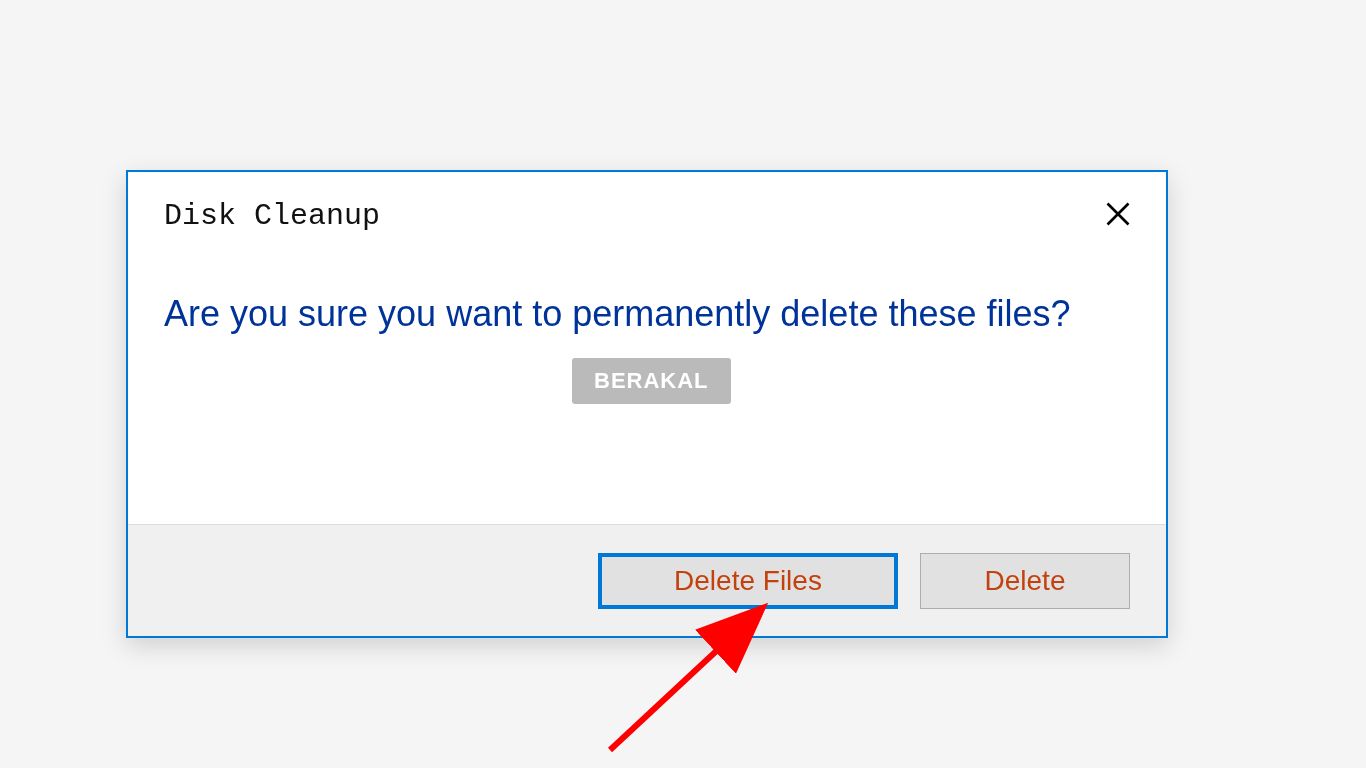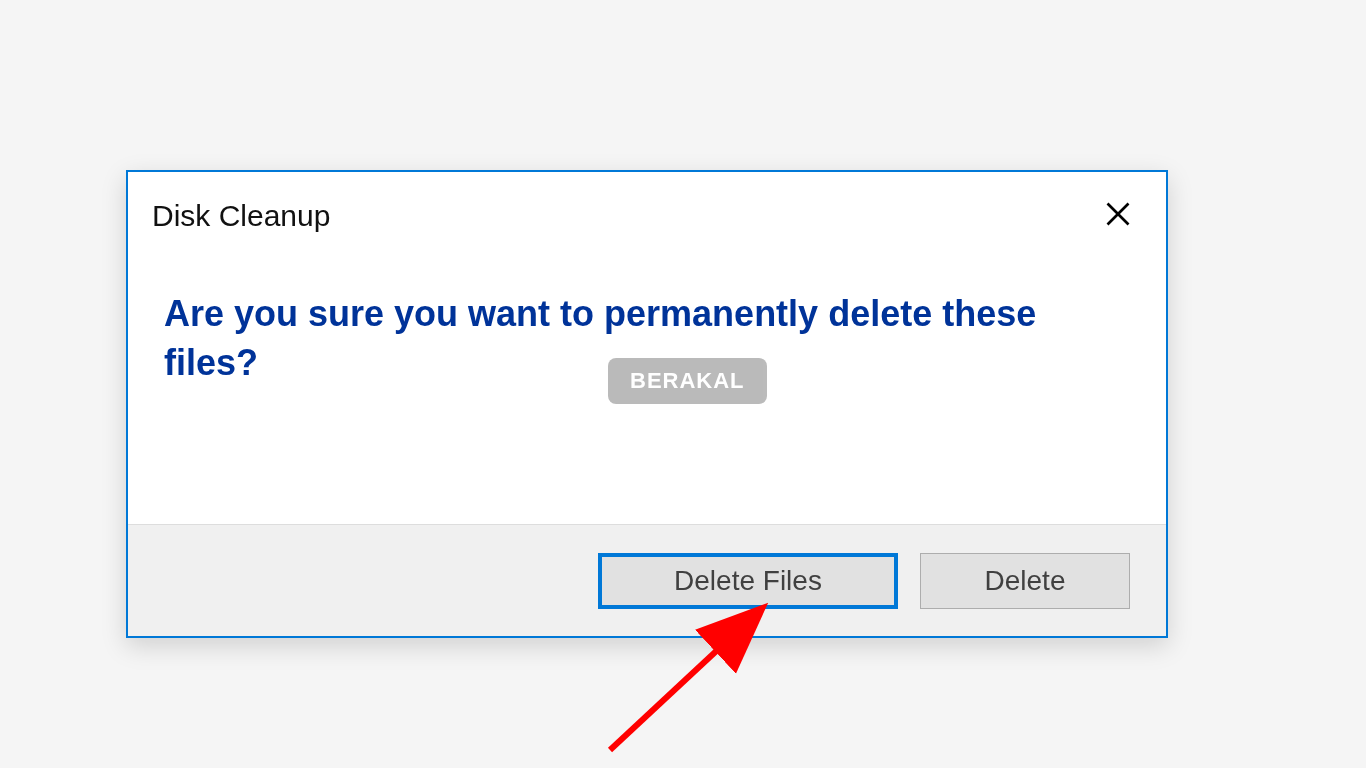--- a/index.html
+++ b/index.html
@@ -22,22 +22,23 @@
       width: 1042px;
       height: 468px;
       background: #ffffff;
       border: 2px solid #0078d7;
       box-shadow: 0 8px 24px rgba(0,0,0,0.15);
     }
     .titlebar {
       display: flex;
       align-items: center;
       justify-content: space-between;
-      padding: 18px 28px 0 24px;
+      padding: 18px 28px 0 36px;
       height: 70px;
+      font-family: Liberation Mono, monospace;
     }
     .title {
       font-size: 30px;
       color: #111;
       font-weight: 400;
     }
     .close-btn {
       width: 40px;
       height: 40px;
       display: flex;
@@ -54,21 +55,21 @@
       width: 28px;
       height: 28px;
     }
     .body-area {
       padding: 48px 36px 0 36px;
     }
     .message {
       font-size: 36px;
       color: #003399;
       line-height: 1.35;
-      font-weight: 700;
+      font-weight: 400;
     }
     .footer {
       position: absolute;
       bottom: 0;
       left: 0;
       right: 0;
       height: 112px;
       background: #f0f0f0;
       border-top: 1px solid #ddd;
       display: flex;
@@ -76,41 +77,41 @@
       justify-content: flex-end;
       padding-right: 36px;
       gap: 22px;
     }
     .btn {
       height: 56px;
       min-width: 210px;
       background: #e1e1e1;
       border: 1px solid #adadad;
       font-size: 28px;
-      color: #404040;
+      color: #c2410c;
       cursor: pointer;
       display: flex;
       align-items: center;
       justify-content: center;
       font-family: inherit;
     }
     .btn.primary {
       border: 4px solid #0078d7;
       min-width: 300px;
     }
     .watermark {
       position: absolute;
-      left: 608px;
+      left: 572px;
       top: 358px;
       background: #b7b7b7;
       color: #fff;
       font-size: 22px;
       font-weight: 700;
       padding: 10px 22px;
-      border-radius: 8px;
+      border-radius: 3px;
       letter-spacing: 1px;
       opacity: 0.95;
     }
     .arrow {
       position: absolute;
       left: 570px;
       top: 600px;
       pointer-events: none;
     }
   </style>

